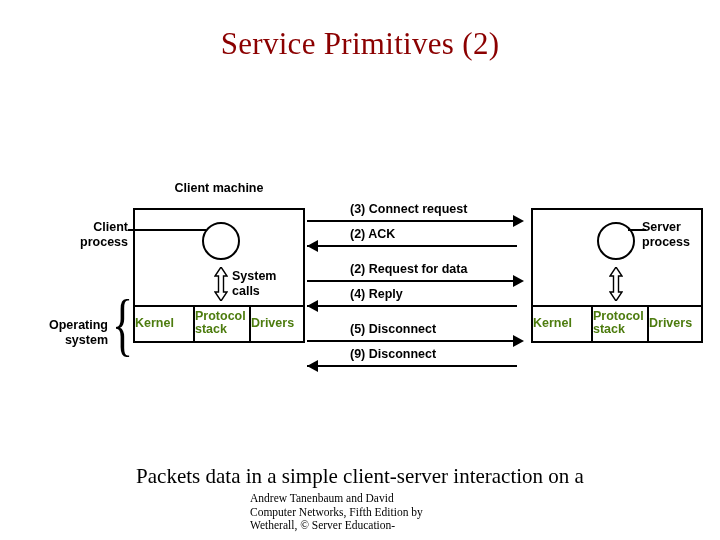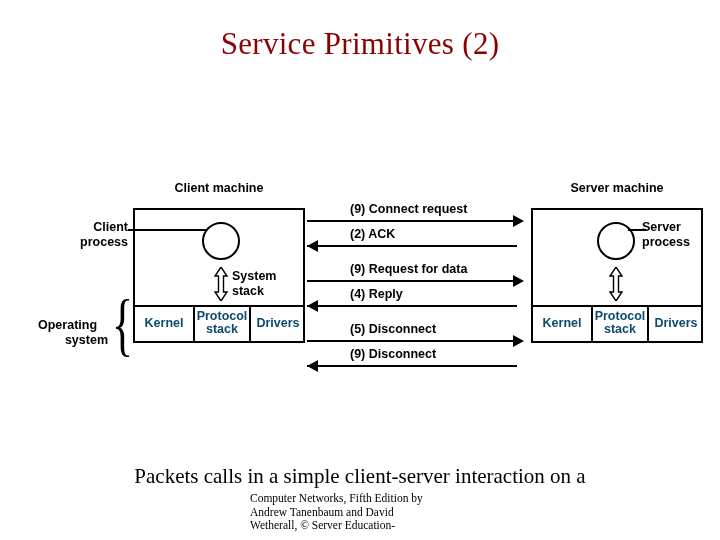--- a/index.html
+++ b/index.html
@@ -73,22 +73,22 @@
     position: absolute;
     width: 2px;
     background: #000;
   }
 
   .cellword {
     position: absolute;
     font-family: "Liberation Sans", sans-serif;
     font-weight: bold;
     font-size: 12.5px;
-    color: #0c4a6e;
-    text-align: center;
+    color: #4d7c0f;
+    text-align: left;
     line-height: 13px;
   }
 
   
   .circ {
     position: absolute;
     width: 38px;
     height: 38px;
     border: 2px solid #000;
     border-radius: 50%;
@@ -166,21 +166,20 @@
 </head>
 <body>
 
 <div class="slide">
 
   <div class="title">Service Primitives (2)</div>
 
   <div class="diagram">
 
     <div class="lbl ctr" style="left:117px; top:6px; width:172px;">Client machine</div>
-    <div class="lbl ctr" style="left:515px; top:6px; width:172px;">Server machine</div>
 
     <div class="machine-box client-box"></div>
 
     <div class="hdiv" style="left:117px; top:130px; width:172px;"></div>
     <div class="vdiv" style="left:177px; top:130px; height:38px;"></div>
     <div class="vdiv" style="left:233px; top:130px; height:38px;"></div>
 
     <div class="machine-box server-box"></div>
     <div class="hdiv" style="left:515px; top:130px; width:172px;"></div>
     <div class="vdiv" style="left:575px; top:130px; height:38px;"></div>
@@ -202,59 +201,59 @@
     <div class="hdiv" style="left:112px; top:54px; width:78px;"></div>
 
     <div class="lbl" style="left:626px; top:45px; width:70px;">Server</div>
     <div class="lbl" style="left:626px; top:60px; width:70px;">process</div>
     <div class="hdiv" style="left:612px; top:54px; width:18px;"></div>
 
     <svg class="dbl-arrow" style="left:198px; top:92px;" viewBox="0 0 14 34">
       <polygon points="7,0 13,9 9.5,9 9.5,25 13,25 7,34 1,25 4.5,25 4.5,9 1,9" fill="#ffffff" stroke="#000000" stroke-width="1.4"></polygon>
     </svg>
     <div class="lbl" style="left:216px; top:94px;">System</div>
-    <div class="lbl" style="left:216px; top:109px;">stack</div>
+    <div class="lbl" style="left:216px; top:109px;">calls</div>
 
     <svg class="dbl-arrow" style="left:593px; top:92px;" viewBox="0 0 14 34">
       <polygon points="7,0 13,9 9.5,9 9.5,25 13,25 7,34 1,25 4.5,25 4.5,9 1,9" fill="#ffffff" stroke="#000000" stroke-width="1.4"></polygon>
     </svg>
 
     <div class="brace" style="left:96px; top:136px;">{</div>
-    <div class="lbl" style="left:22px; top:143px; width:70px; text-align:left;">Operating</div>
+    <div class="lbl" style="left:22px; top:143px; width:70px; text-align:right;">Operating</div>
     <div class="lbl" style="left:22px; top:158px; width:70px; text-align:right;">system</div>
 
     <div class="msg-line" style="left:291px; top:45px; width:210px;"></div>
     <div class="arrowhead arrow-right" style="left:497px; top:40px;"></div>
-    <div class="msg-label" style="left:334px; top:27px;">(9) Connect request</div>
+    <div class="msg-label" style="left:334px; top:27px;">(3) Connect request</div>
 
     <div class="msg-line" style="left:291px; top:70px; width:210px;"></div>
     <div class="arrowhead arrow-left" style="left:291px; top:65px;"></div>
     <div class="msg-label" style="left:334px; top:52px;">(2) ACK</div>
 
     <div class="msg-line" style="left:291px; top:105px; width:210px;"></div>
     <div class="arrowhead arrow-right" style="left:497px; top:100px;"></div>
-    <div class="msg-label" style="left:334px; top:87px;">(9) Request for data</div>
+    <div class="msg-label" style="left:334px; top:87px;">(2) Request for data</div>
 
     <div class="msg-line" style="left:291px; top:130px; width:210px;"></div>
     <div class="arrowhead arrow-left" style="left:291px; top:125px;"></div>
     <div class="msg-label" style="left:334px; top:112px;text-align:right;">(4) Reply</div>
 
     <div class="msg-line" style="left:291px; top:165px; width:210px;"></div>
     <div class="arrowhead arrow-right" style="left:497px; top:160px;"></div>
     <div class="msg-label" style="left:334px; top:147px;">(5) Disconnect</div>
 
     <div class="msg-line" style="left:291px; top:190px; width:210px;"></div>
     <div class="arrowhead arrow-left" style="left:291px; top:185px;"></div>
     <div class="msg-label" style="left:334px; top:172px;">(9) Disconnect</div>
 
   </div>
 
   <div class="caption">
-    <div>Packets calls in a simple client-server interaction on a</div>
+    <div>Packets data in a simple client-server interaction on a</div>
   </div>
 
   <div class="credit">
+    <div>Andrew Tanenbaum and David</div>
     <div>Computer Networks, Fifth Edition by</div>
-    <div>Andrew Tanenbaum and David</div>
     <div>Wetherall, © Server Education-</div>
   </div>
 
 </div>
 
 </body></html>

